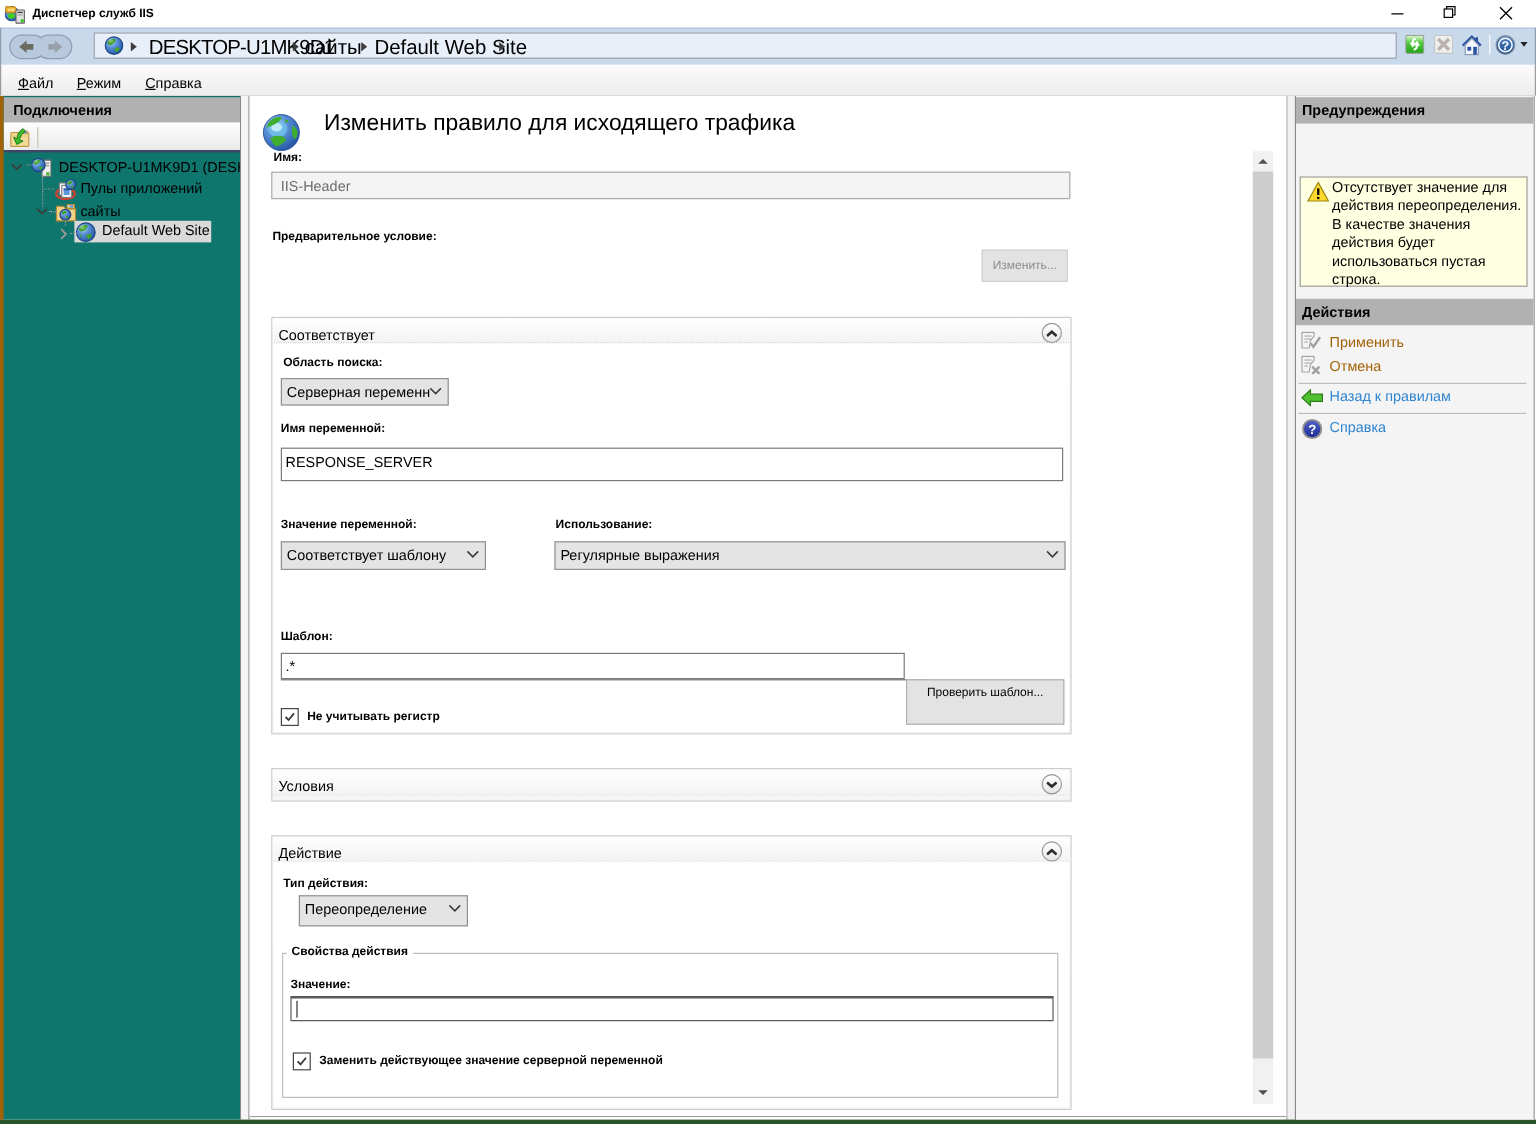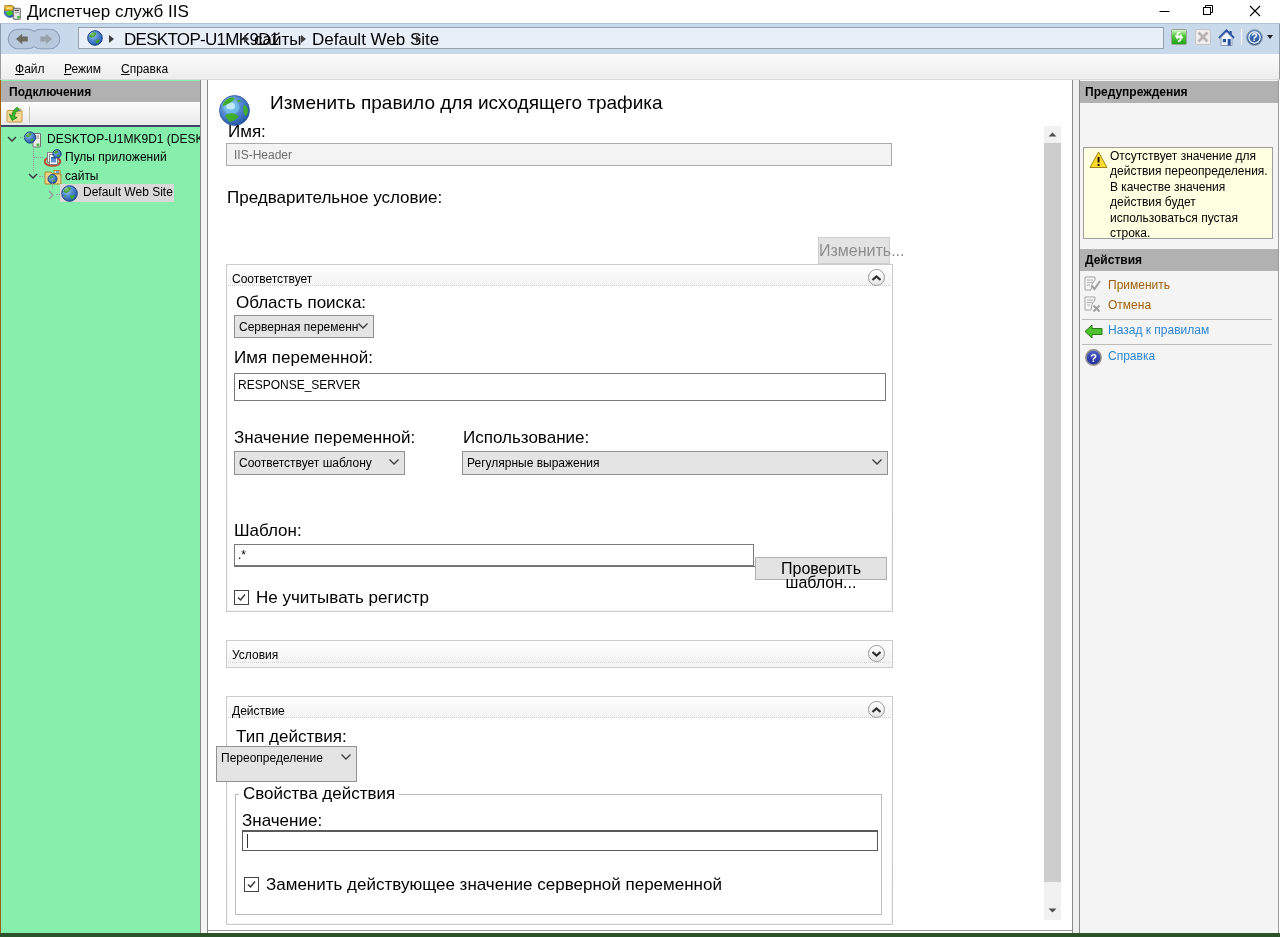--- a/index.html
+++ b/index.html
@@ -1,47 +1,47 @@
 <!DOCTYPE html>
 <html><head>
 <meta charset="utf-8">
 <style>
 * { margin:0; padding:0; box-sizing:border-box; }
 html,body { width:1280px; height:937px; overflow:hidden; }
 body { font-family:"Liberation Sans", sans-serif; font-size:12px; color:#000; background:#fff; position:relative; }
 .abs { position:absolute; }
-.lbl { position:absolute; font-size:17px; line-height:14px; white-space:nowrap; }
+.lbl { position:absolute; font-size:10px; line-height:14px; white-space:nowrap;font-weight:bold; }
 
 #titlebar { position:absolute; left:0; top:0; width:1280px; height:23px; background:#fff; }
 
 #addrbar { position:absolute; left:0; top:23px; width:1280px; height:31px; background:#c9d9ec; border-top:1px solid #b3c4da; border-left:1px solid #8f9cab; border-right:1px solid #8f9cab; }
 #crumbbox { position:absolute; left:77px; top:3px; width:1086px; height:22px; background:#e9eff9; border:1px solid #98a0ac; }
 .crumbtxt { position:absolute; top:4px; font-size:17px; line-height:15px; white-space:nowrap; }
 .crumbarrow { position:absolute; top:7px; width:0; height:0; border-left:5px solid #3d3d3d; border-top:4px solid transparent; border-bottom:4px solid transparent; }
 
 #menubar { position:absolute; left:0; top:54px; width:1280px; height:26px; background:linear-gradient(#fbfbfb,#ededed); border-bottom:1px solid #d9d9d9; border-left:1px solid #9b9b9b; border-right:1px solid #9b9b9b; }
 .menuitem { position:absolute; top:8px; font-size:12px; line-height:14px; }
 .menuitem u { text-decoration:underline; }
 
-#leftpanel { position:absolute; left:0; top:80px; width:200px; height:853px; background:#86efac; border-left:1px solid #a16207; overflow:hidden; }
+#leftpanel { position:absolute; left:0; top:80px; width:200px; height:853px; background:#0f766e; border-left:3px solid #a16207; overflow:hidden; }
 #centerpanel { position:absolute; left:208px; top:80px; width:864px; height:851px; background:#fff; overflow:hidden; }
 #rightpanel { position:absolute; left:1080px; top:80px; width:199px; height:853px; background:#f4f4f4; border-right:1px solid #9b9b9b; overflow:hidden; }
 .vsplit { position:absolute; top:80px; height:853px; }
 .panelheader { position:absolute; left:0; width:100%; height:22px; background:#b1b1b1; }
 .panelheader .rp { left:5px; }
 .panelheader span { position:absolute; left:8px; top:5px; font-weight:bold; font-size:12px; line-height:13px; color:#000; }
 #lefttoolbar { position:absolute; left:0; top:22px; width:100%; height:25px; background:linear-gradient(#fdfdfd,#eaeaea); border-bottom:2px solid #3f4566; }
 .treerow { position:absolute; font-size:12px; line-height:14px; white-space:nowrap; }
 
 .tbox { position:absolute; background:#fff; border:1px solid #7a7a7a; font-size:12px; }
 .tbox span { position:absolute; left:3px; top:4px; line-height:14px; white-space:nowrap;}
 .combo { position:absolute; background:#e4e4e4; border:1px solid #909090; font-size:12px; overflow:hidden; }
 .combo .ctext { position:absolute; left:4px; top:4px; line-height:14px; white-space:nowrap;}
 .combo svg { position:absolute; right:5px; top:7px; }
-.btn { position:absolute; background:#e3e3e3; border:1px solid #b0b0b0; font-size:16px;margin-top:29px; }
+.btn { position:absolute; background:#e3e3e3; border:1px solid #b0b0b0; font-size:10px; }
 .btn span { position:absolute; width:100%; text-align:center; line-height:14px; }
 .section { position:absolute; left:18px; width:667px; border:1px solid #cccccc; background:linear-gradient(#fdfdfd,#f4f4f4); }
 .section .body { position:absolute; left:1px; top:22px; right:1px; bottom:1px; background:#fff; }
 .sh { position:absolute; left:1px; top:1px; right:1px; height:20px; background:linear-gradient(#fefefe,#f3f3f3); border-bottom:1px dotted #cfcfcf; }
 .sectitle { position:absolute; left:5px; top:7px; font-size:12px; line-height:14px; }
 .circbtn { position:absolute; right:7px; top:4px; width:17px; height:17px; border-radius:50%; border:1px solid #9a9a9a; background:linear-gradient(#fff,#e6e6e6); }
 .cb { position:absolute; width:15px; height:15px; background:#fff; border:1px solid #454545; }
 
 .alertbox { position:absolute; left:3px; width:190px; background:#ffffe1; border:1px solid #9d9d9d; }
 .alerttext { position:absolute; left:26px; font-size:12px; line-height:15.4px; }
@@ -280,21 +280,21 @@
       <span class="ctext">Регулярные выражения</span>
       <svg width="10" height="6" viewBox="0 0 10 6">
         <path d="M0.5 0.5 L5 5 L9.5 0.5" fill="none" stroke="#3a3a3a" stroke-width="1.3"></path>
       </svg>
     </div>
   <span class="lbl" style="left:26px;top:444px">Шаблон:</span>
   <div class="tbox" style="left:26px;top:464px;width:520px;height:22px">
       <span style="top:3px">.*</span>
     </div>
   <div class="abs" style="left:26px;top:486px;width:541px;height:1px;background:#707070"></div>
-  <div class="btn" style="left:547px;top:448px;width:132px;height:23px">
+  <div class="btn" style="left:547px;top:486px;width:132px;height:38px">
       <span style="top:4px">Проверить шаблон...</span>
     </div>
   <div class="cb" style="left:26px;top:510px">
       <svg style="position:absolute;left:1px;top:1px" width="11" height="11" viewBox="0 0 11 11">
         <path d="M2 5.5 L4.5 8 L9 2.5" fill="none" stroke="#3a3a3a" stroke-width="1.5"></path>
       </svg>
     </div>
   <span class="lbl" style="left:48px;top:511px">Не учитывать регистр</span>
 
   <div class="section" style="top:560px;height:28px">
@@ -311,21 +311,21 @@
       <div class="body"></div>
       <div class="sh"></div>
     <span class="sectitle">Действие</span>
     <div class="circbtn">
         <svg style="position:absolute;left:3px;top:5px" width="9" height="6" viewBox="0 0 9 6">
           <path d="M0.5 5 L4.5 1.5 L8.5 5" fill="none" stroke="#2d2d2d" stroke-width="2.2"></path>
         </svg>
       </div>
   </div>
   <span class="lbl" style="left:28px;top:650px">Тип действия:</span>
-  <div class="combo" style="left:8px;top:666px;width:141px;height:36px">
+  <div class="combo" style="left:41px;top:666px;width:141px;height:26px">
       <span class="ctext">Переопределение</span>
       <svg width="10" height="6" viewBox="0 0 10 6">
         <path d="M0.5 0.5 L5 5 L9.5 0.5" fill="none" stroke="#3a3a3a" stroke-width="1.3"></path>
       </svg>
     </div>
   <div class="abs" style="left:27px;top:714px;width:647px;height:121px;border:1px solid #bdbdbd"></div>
   <span class="lbl" style="left:31px;top:707px;background:#fff;padding:0 4px">Свойства действия</span>
   <span class="lbl" style="left:34px;top:734px">Значение:</span>
   <div class="tbox" style="left:34px;top:750px;width:636px;height:21px;border-color:#5a5a5a;border-top-width:2px">
       <div style="position:absolute;left:4px;top:2px;width:1px;height:14px;background:#333"></div>

